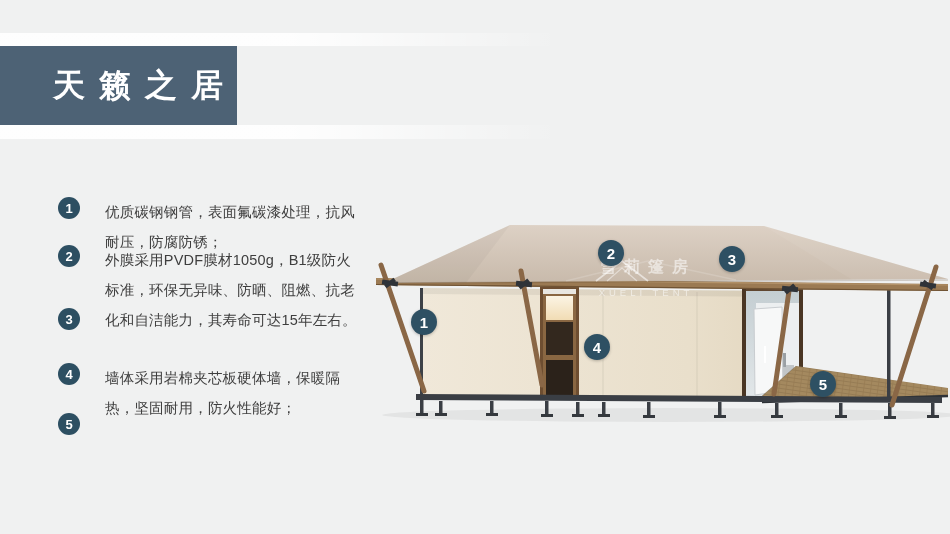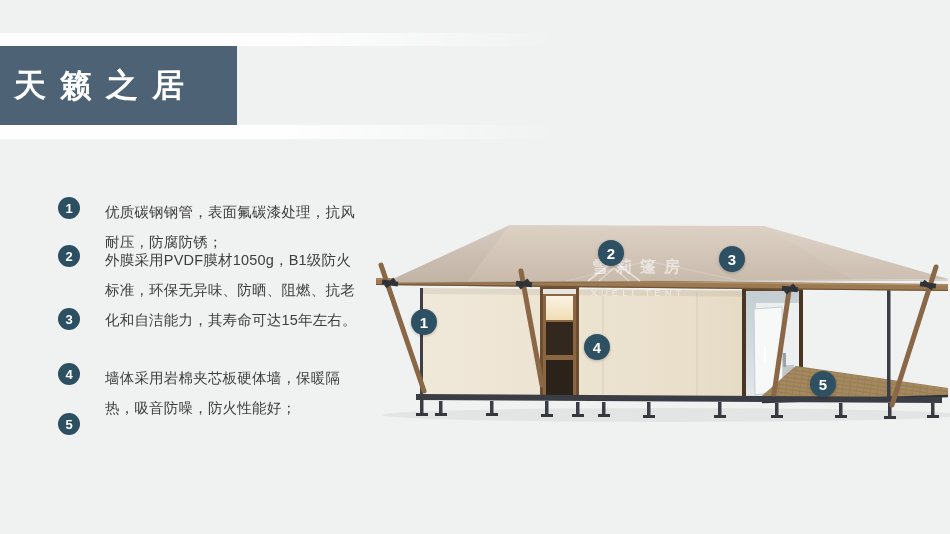--- a/index.html
+++ b/index.html
@@ -7,21 +7,21 @@
   .slide{position:relative;width:950px;height:534px;background:#f0f1f1;overflow:hidden;}
 
   
   .stripe{position:absolute;left:0;width:560px;pointer-events:none;
           background:linear-gradient(90deg,rgba(255,255,255,.92) 52%,rgba(255,255,255,0) 100%);}
   .stripe-top{top:33px;height:13px;}
   .stripe-bottom{top:125px;height:14px;}
 
   
   .title-box{position:absolute;left:0;top:46px;width:237px;height:79px;background:#4d6275;
-             display:flex;align-items:center;justify-content:flex-start;}
+             display:flex;align-items:center;justify-content:flex-end;}
   .title-box h1{margin:0;color:#ffffff;font-size:32px;font-weight:bold;
                 letter-spacing:14px;padding-left:14px;white-space:nowrap;}
 
   
   .feature{position:absolute;left:58px;width:316px;display:flex;align-items:flex-start;}
   .f1{top:197px;} .f2{top:245px;} .f3{top:308px;} .f4{top:363px;} .f5{top:413px;}
   .badge{flex:0 0 22px;width:22px;height:22px;border-radius:50%;background:#2d4f62;color:#fff;
          font-size:13px;font-weight:bold;display:flex;align-items:center;justify-content:center;}
   .ftext{margin-left:25px;width:268px;font-size:14.5px;line-height:30px;color:#3e3e3e;
          white-space:pre-line;letter-spacing:.2px;}
@@ -29,21 +29,21 @@
   
   .scene{position:absolute;left:370px;top:205px;width:580px;height:235px;}
   .scene svg{position:absolute;left:0;top:0;}
 
   .marker{position:absolute;width:26px;height:26px;border-radius:50%;background:#2e5063;
           color:#ffffff;font-size:15px;font-weight:bold;display:flex;align-items:center;
           justify-content:center;box-shadow:0 1px 3px rgba(0,0,0,.25);}
   .mk1{left:41px;top:104px;} .mk2{left:228px;top:35px;} .mk3{left:349px;top:41px;}
   .mk4{left:214px;top:129px;} .mk5{left:440px;top:166px;}
 
-  .watermark{position:absolute;left:266px;top:52px;transform:translateX(-50%);
+  .watermark{position:absolute;left:274px;top:52px;transform:translateX(-50%);
              text-align:center;color:rgba(255,255,255,.55);pointer-events:none;}
   .wm-cn{font-size:16px;font-weight:bold;letter-spacing:8px;padding-left:8px;white-space:nowrap;}
   .wm-en{font-size:9.5px;letter-spacing:4px;padding-left:4px;white-space:nowrap;margin-top:9px;}
 </style>
 </head>
 <body>
 
 <div class="slide">
 
   <div class="stripe stripe-top"></div>
@@ -63,21 +63,21 @@
     <div class="ftext">外膜采用PVDF膜材1050g，B1级防火
 标准，环保无异味、防晒、阻燃、抗老
 化和自洁能力，其寿命可达15年左右。</div>
   </div>
   <div class="feature f3">
     <div class="badge">3</div>
   </div>
   <div class="feature f4">
     <div class="badge">4</div>
     <div class="ftext">墙体采用岩棉夹芯板硬体墙，保暖隔
-热，吸音防噪，防火性能好；</div>
+热，坚固耐用，防火性能好；</div>
   </div>
   <div class="feature f5">
     <div class="badge">5</div>
   </div>
 
   <div class="scene">
     <svg width="580" height="235" viewBox="0 0 580 235">
       <defs>
         <linearGradient id="roofG" x1="0" y1="0" x2="0" y2="1">
           <stop offset="0" stop-color="#ddd1c5"></stop>

